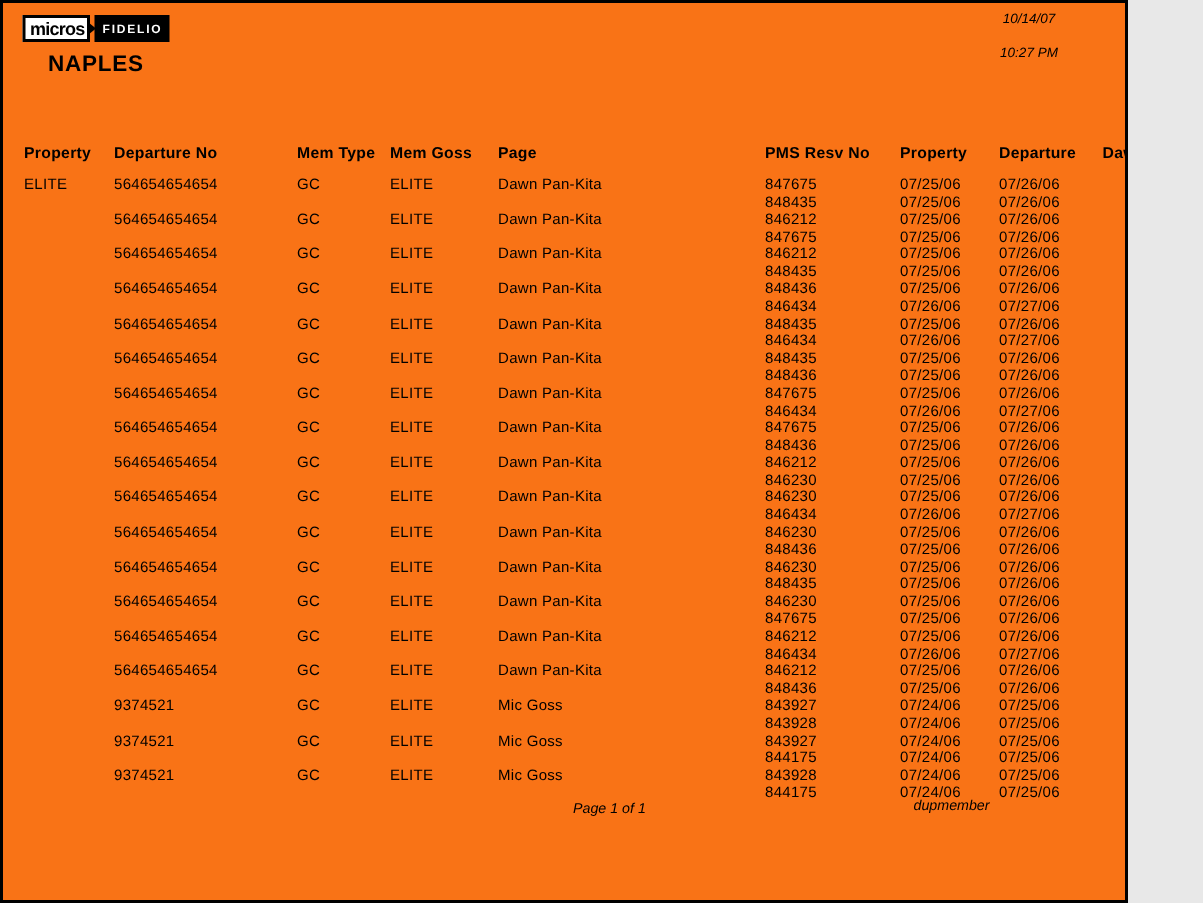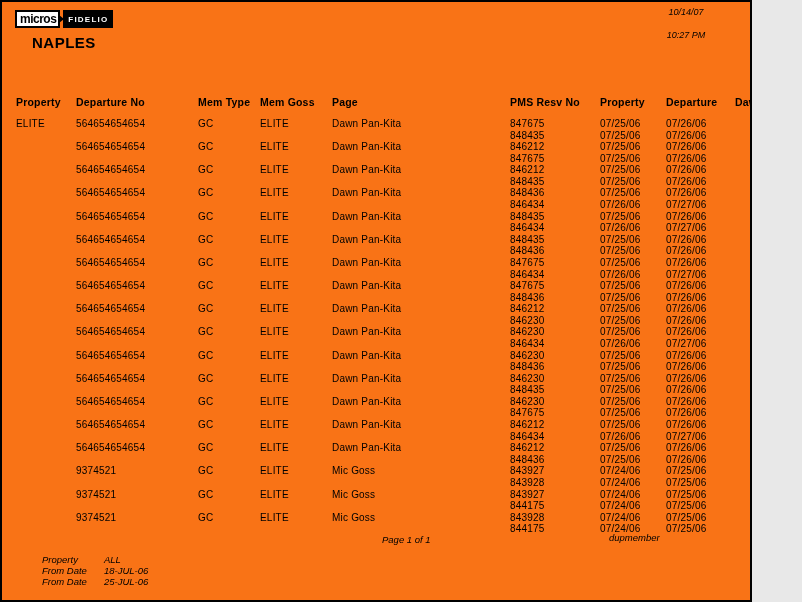--- a/index.html
+++ b/index.html
@@ -453,21 +453,16 @@
           <span class="col"></span>
           <span class="col"></span>
           <span class="col">844175</span>
           <span class="col">07/24/06</span>
           <span class="col">07/25/06</span>
           <span class="col"></span>
         </div>
       </div>
   </div>
 
-  <div class="footer-filters">
-    <div><span class="flabel">Property</span><span class="fvalue">ALL</span></div>
-    <div><span class="flabel">From Date</span><span class="fvalue">18-JUL-06</span></div>
-    <div><span class="flabel">From Date</span><span class="fvalue">25-JUL-06</span></div>
-  </div>
   <div class="page-info">Page 1 of 1</div>
   <div class="report-id">dupmember</div>
 
 </div>
 
 </body></html>

